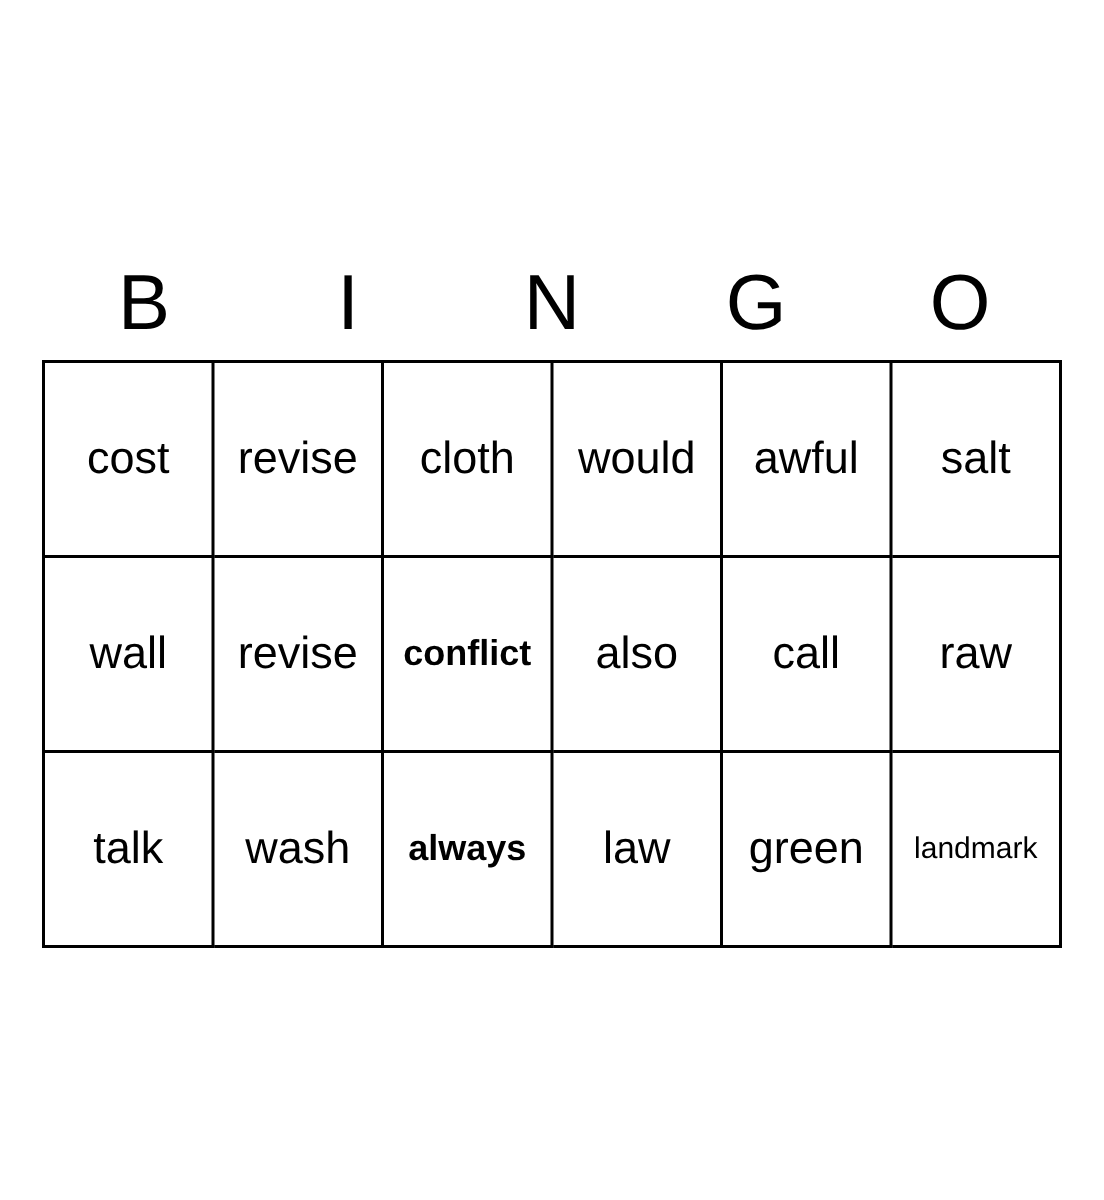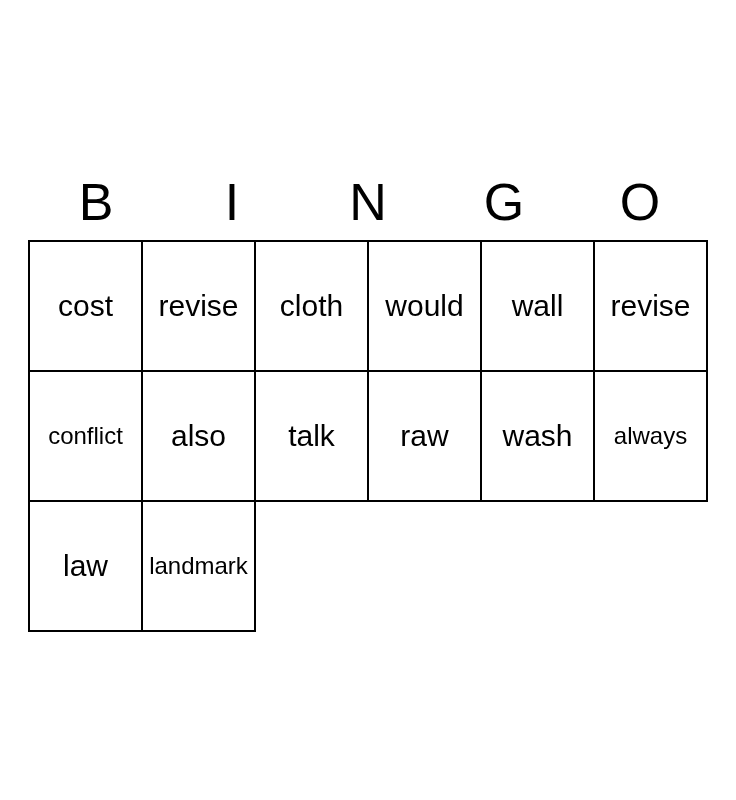--- a/index.html
+++ b/index.html
@@ -63,48 +63,53 @@
       color: #000;
       padding: 4px;
     }
 
     .bingo-cell.free {
       font-weight: bold;
     }
 
     .bingo-cell.small-text {
       font-size: 24px;
+      font-weight: bold;
     }
 
     .bingo-cell.xsmall-text {
-      font-size: 24px;
+      font-size: 20px;
     }
   </style>
 </head>
 <body>
 
 <div class="bingo-container">
   <div class="bingo-header">
 
   <div class="bingo-header-cell">B</div>
       <div class="bingo-header-cell">I</div>
       <div class="bingo-header-cell">N</div>
       <div class="bingo-header-cell">G</div>
       <div class="bingo-header-cell">O</div>
     </div>
   <div class="bingo-grid">
 
   <div class="bingo-cell">cost</div>
       <div class="bingo-cell">revise</div>
       <div class="bingo-cell">cloth</div>
       <div class="bingo-cell">would</div>
+      <div class="bingo-cell">awful</div>
+      <div class="bingo-cell">salt</div>
       <div class="bingo-cell">wall</div>
       <div class="bingo-cell">revise</div>
       <div class="bingo-cell small-text">conflict</div>
       <div class="bingo-cell">also</div>
+      <div class="bingo-cell">call</div>
+      <div class="bingo-cell">raw</div>
       <div class="bingo-cell">talk</div>
-      <div class="bingo-cell">raw</div>
       <div class="bingo-cell">wash</div>
       <div class="bingo-cell small-text">always</div>
       <div class="bingo-cell">law</div>
+      <div class="bingo-cell">green</div>
       <div class="bingo-cell xsmall-text">landmark</div>
     </div>
 </div>
 
 </body></html>

